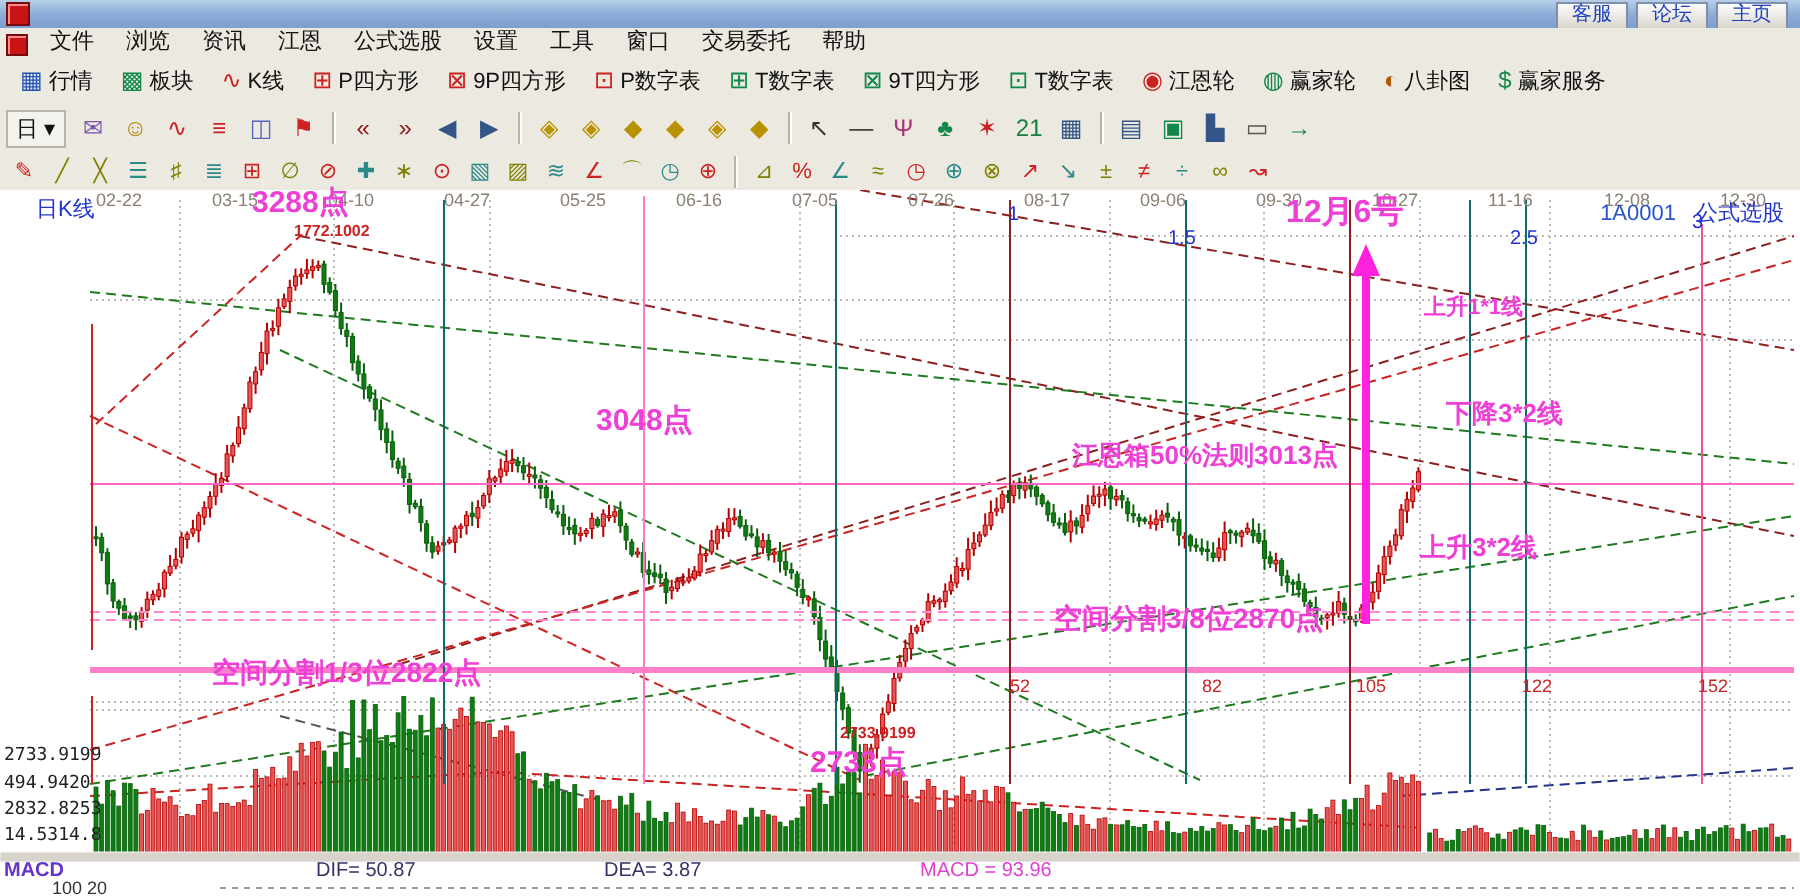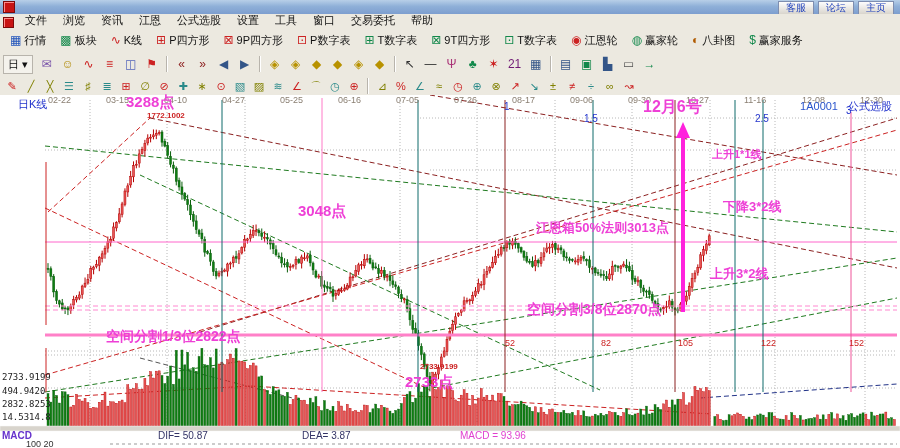--- a/index.html
+++ b/index.html
@@ -150,21 +150,21 @@
       <span class="ticon" style="color: rgb(184, 146, 0);">◆</span>
       <span class="ticon" style="color: rgb(184, 146, 0);">◆</span>
       <span class="ticon" style="color: rgb(184, 146, 0);">◈</span>
       <span class="ticon" style="color: rgb(184, 146, 0);">◆</span>
       <span class="tsep"></span>
       <span class="ticon" style="color: rgb(51, 51, 51);">↖</span>
       <span class="ticon" style="color: rgb(51, 51, 51);">—</span>
       <span class="ticon" style="color: rgb(170, 51, 119);">Ψ</span>
       <span class="ticon" style="color: rgb(17, 136, 74);">♣</span>
       <span class="ticon" style="color: rgb(204, 34, 34);">✶</span>
-      <span class="ticon" style="color: #701a75; text-align: right;">21</span>
+      <span class="ticon" style="color: #15803d; text-align: right;">21</span>
       <span class="ticon" style="color: rgb(51, 85, 136);">▦</span>
       <span class="tsep"></span>
       <span class="ticon" style="color: rgb(51, 85, 136);">▤</span>
       <span class="ticon" style="color: rgb(17, 136, 74);">▣</span>
       <span class="ticon" style="color: rgb(51, 85, 136);">▙</span>
       <span class="ticon" style="color: rgb(85, 85, 85);">▭</span>
       <span class="ticon" style="color: rgb(17, 136, 74);">→</span>
     </div>
 
   <div class="toolbar3" id="toolbar3">

